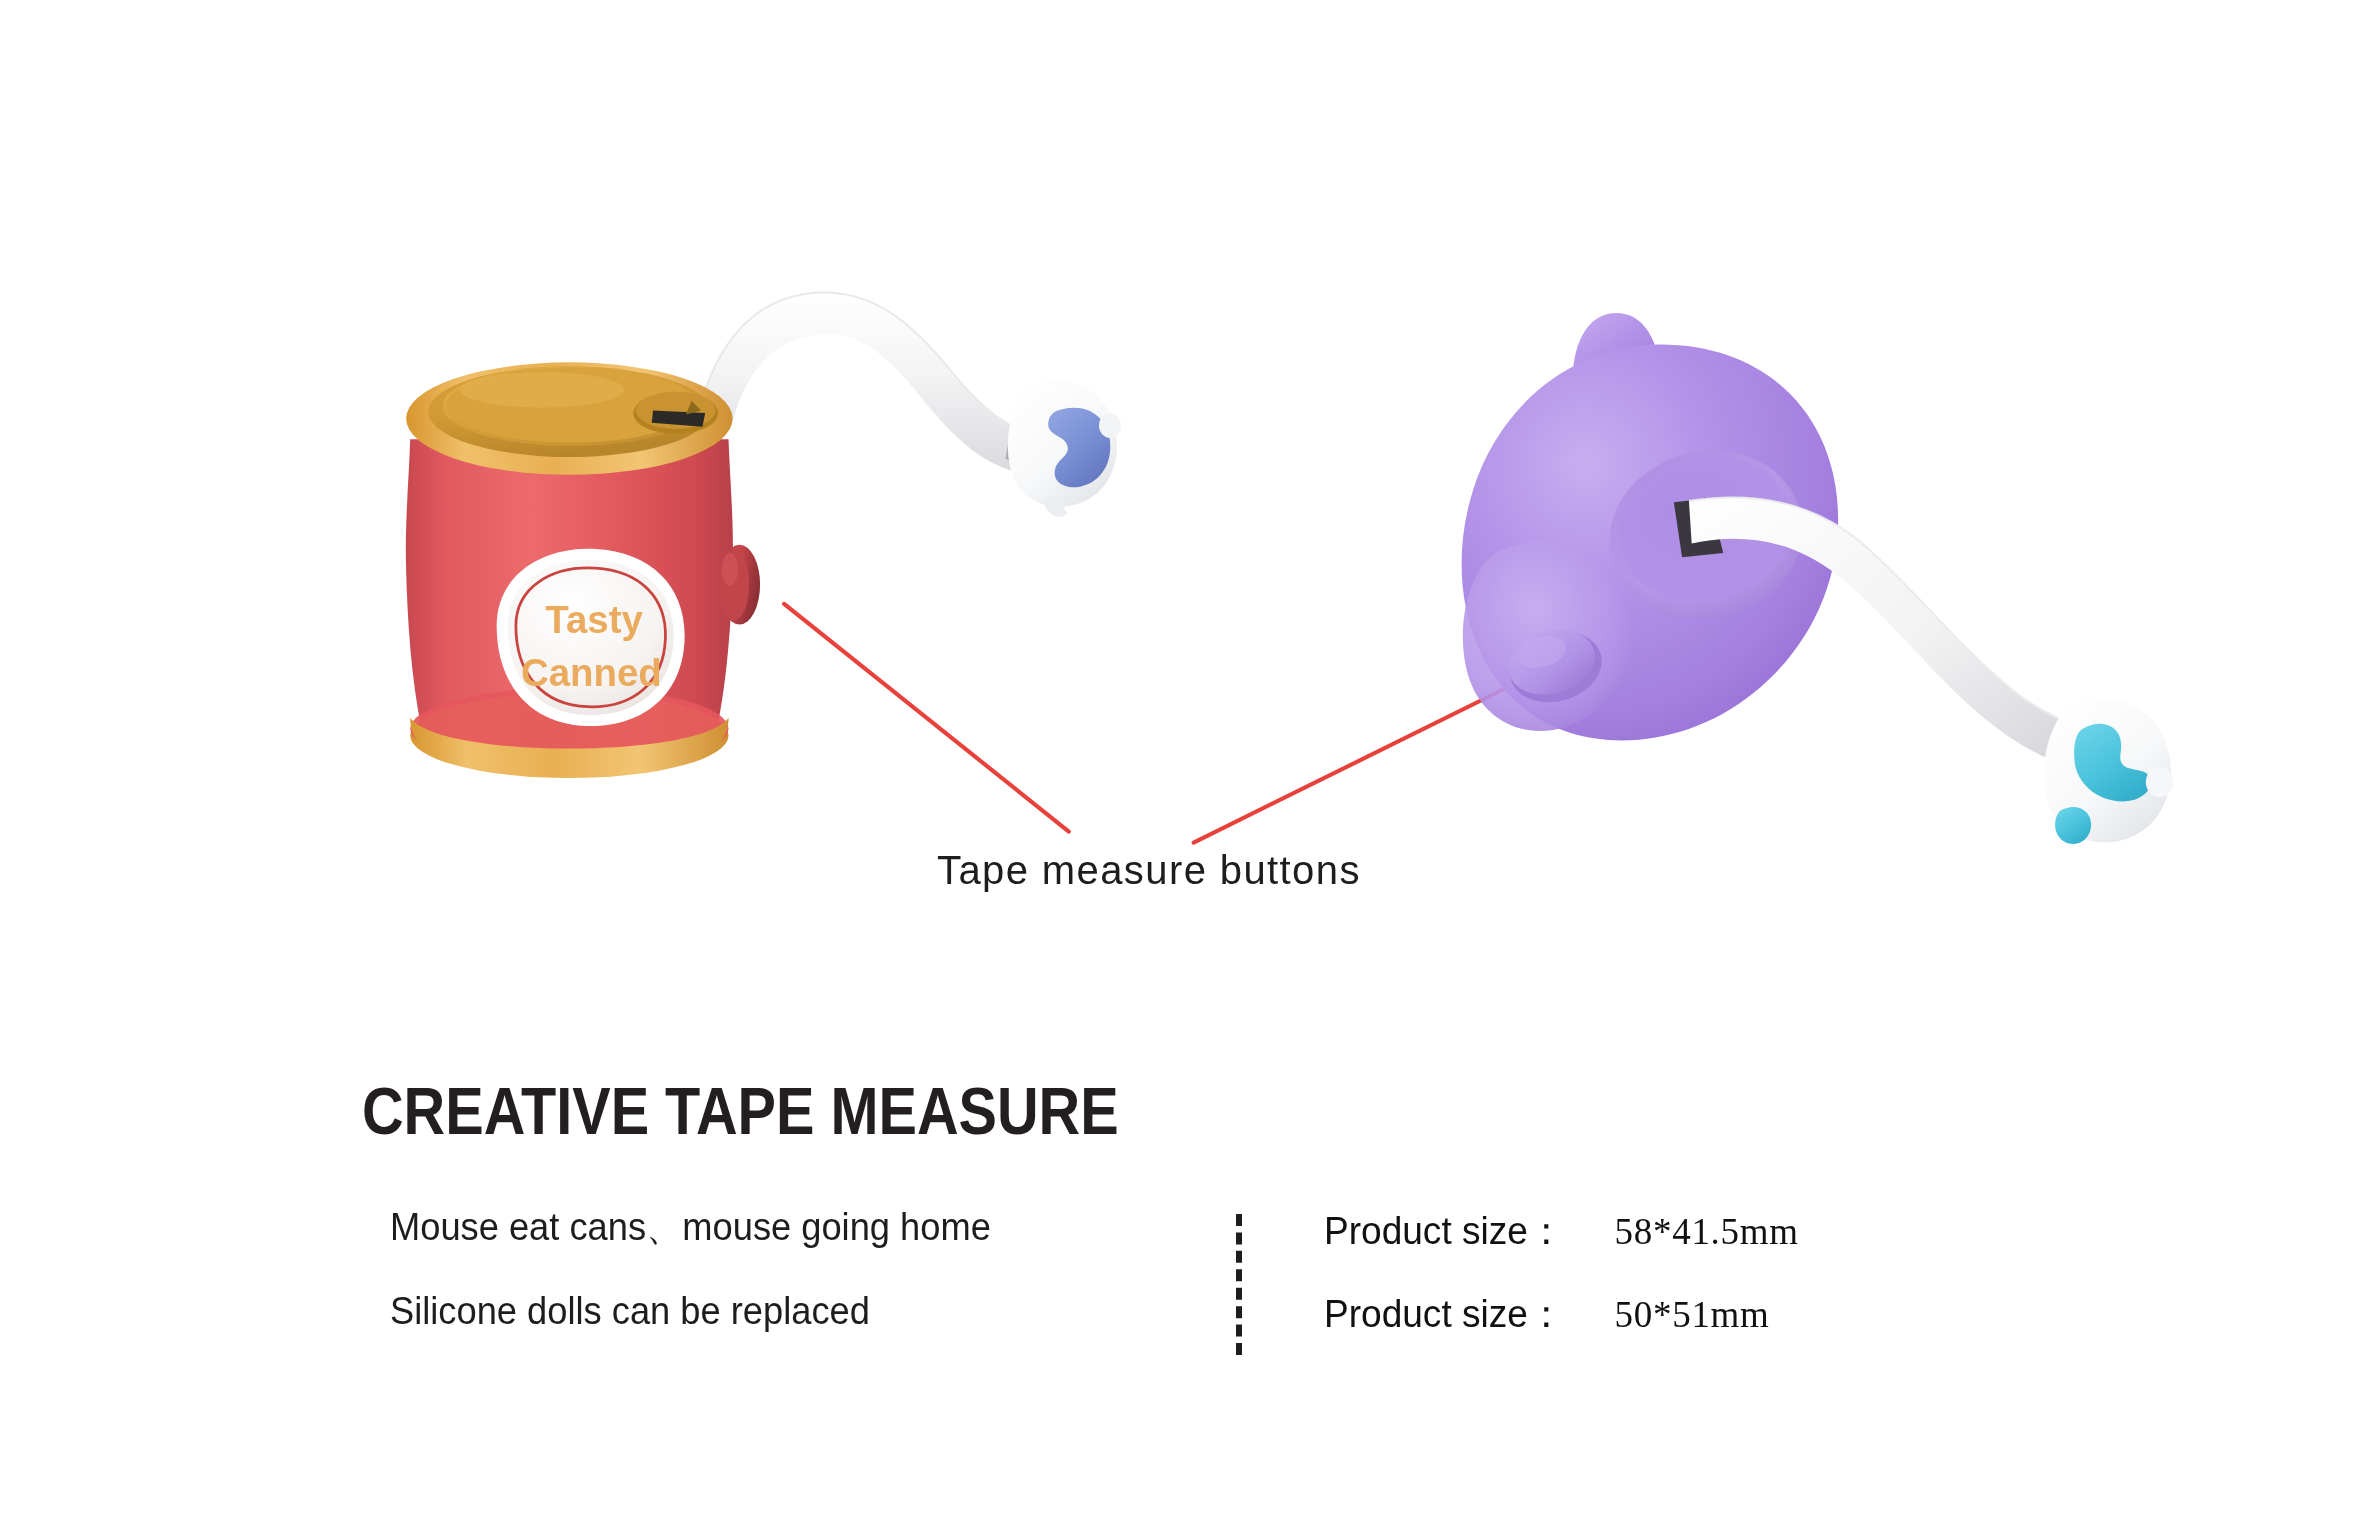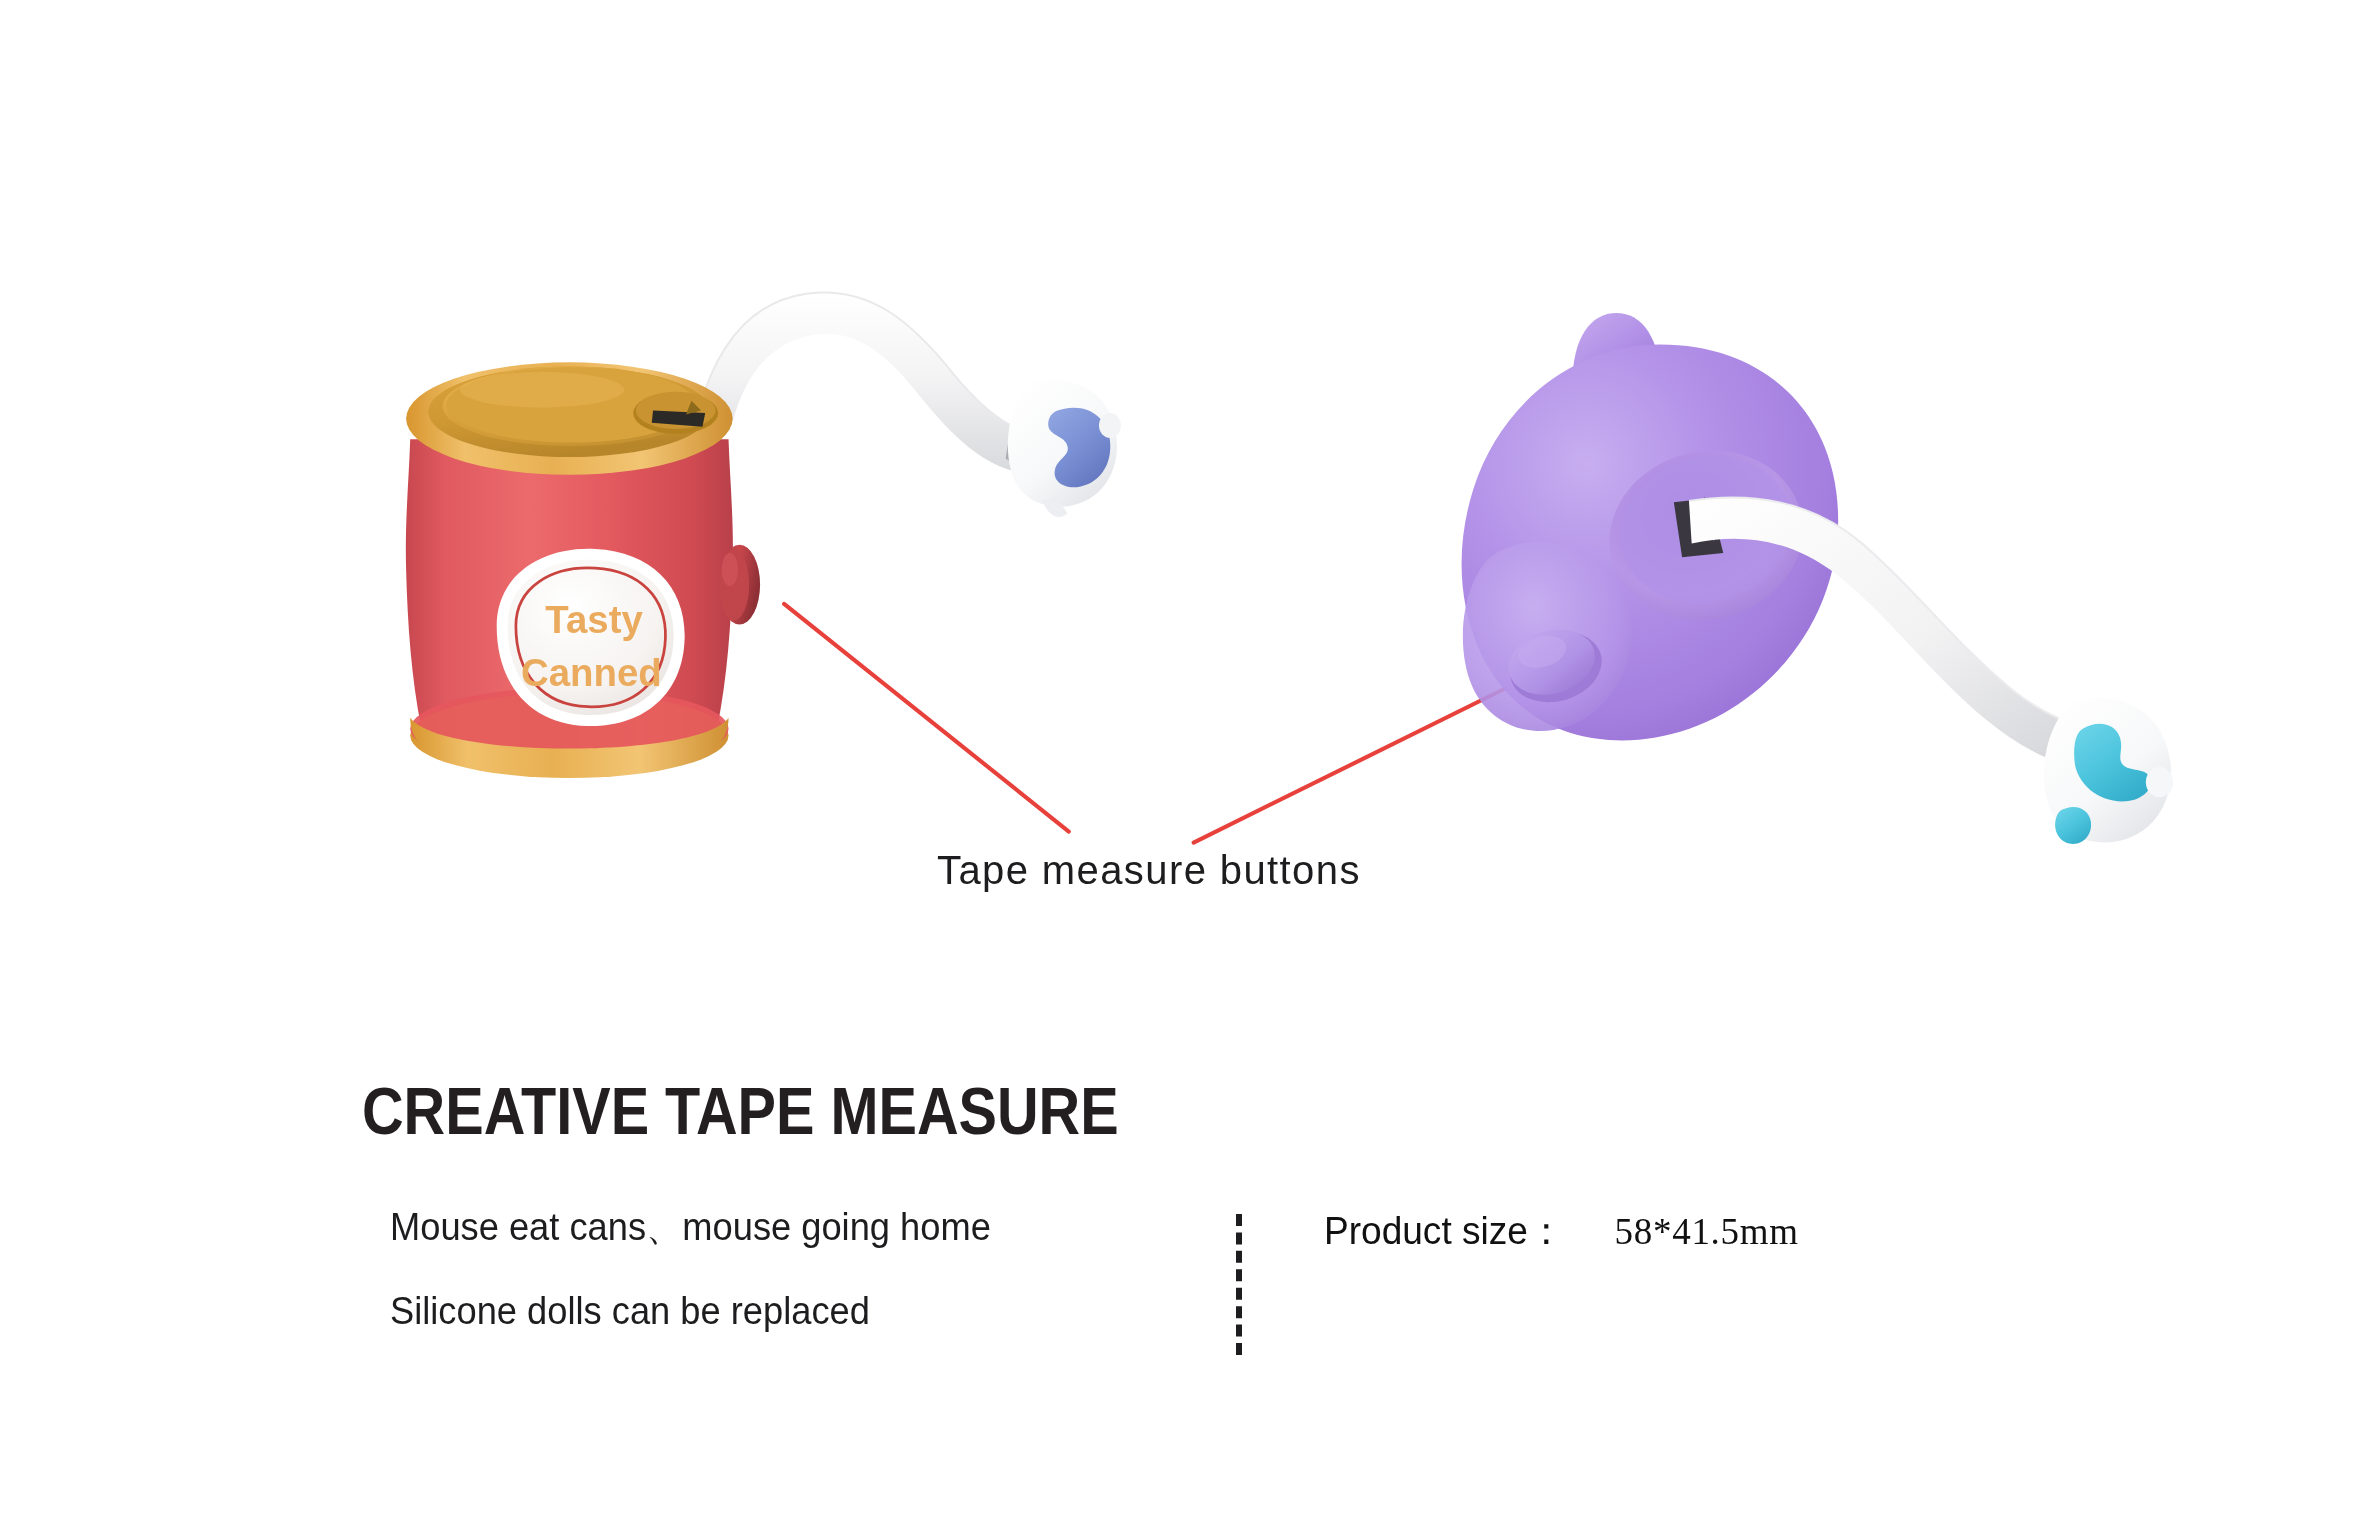--- a/index.html
+++ b/index.html
@@ -387,16 +387,19 @@
       <div class="tagline">Silicone dolls can be replaced</div>
     </div>
   </div>
 
   <div class="divider"></div>
 
   <div class="sizes">
     <div class="size-row">
       <span class="size-label">Product size：</span><span class="size-value">58*41.5mm</span>
     </div>
+    <div class="size-row">
+      <span class="size-label">Product size：</span><span class="size-value">50*51mm</span>
+    </div>
   </div>
 
 </div>
 
 
 </body></html>

